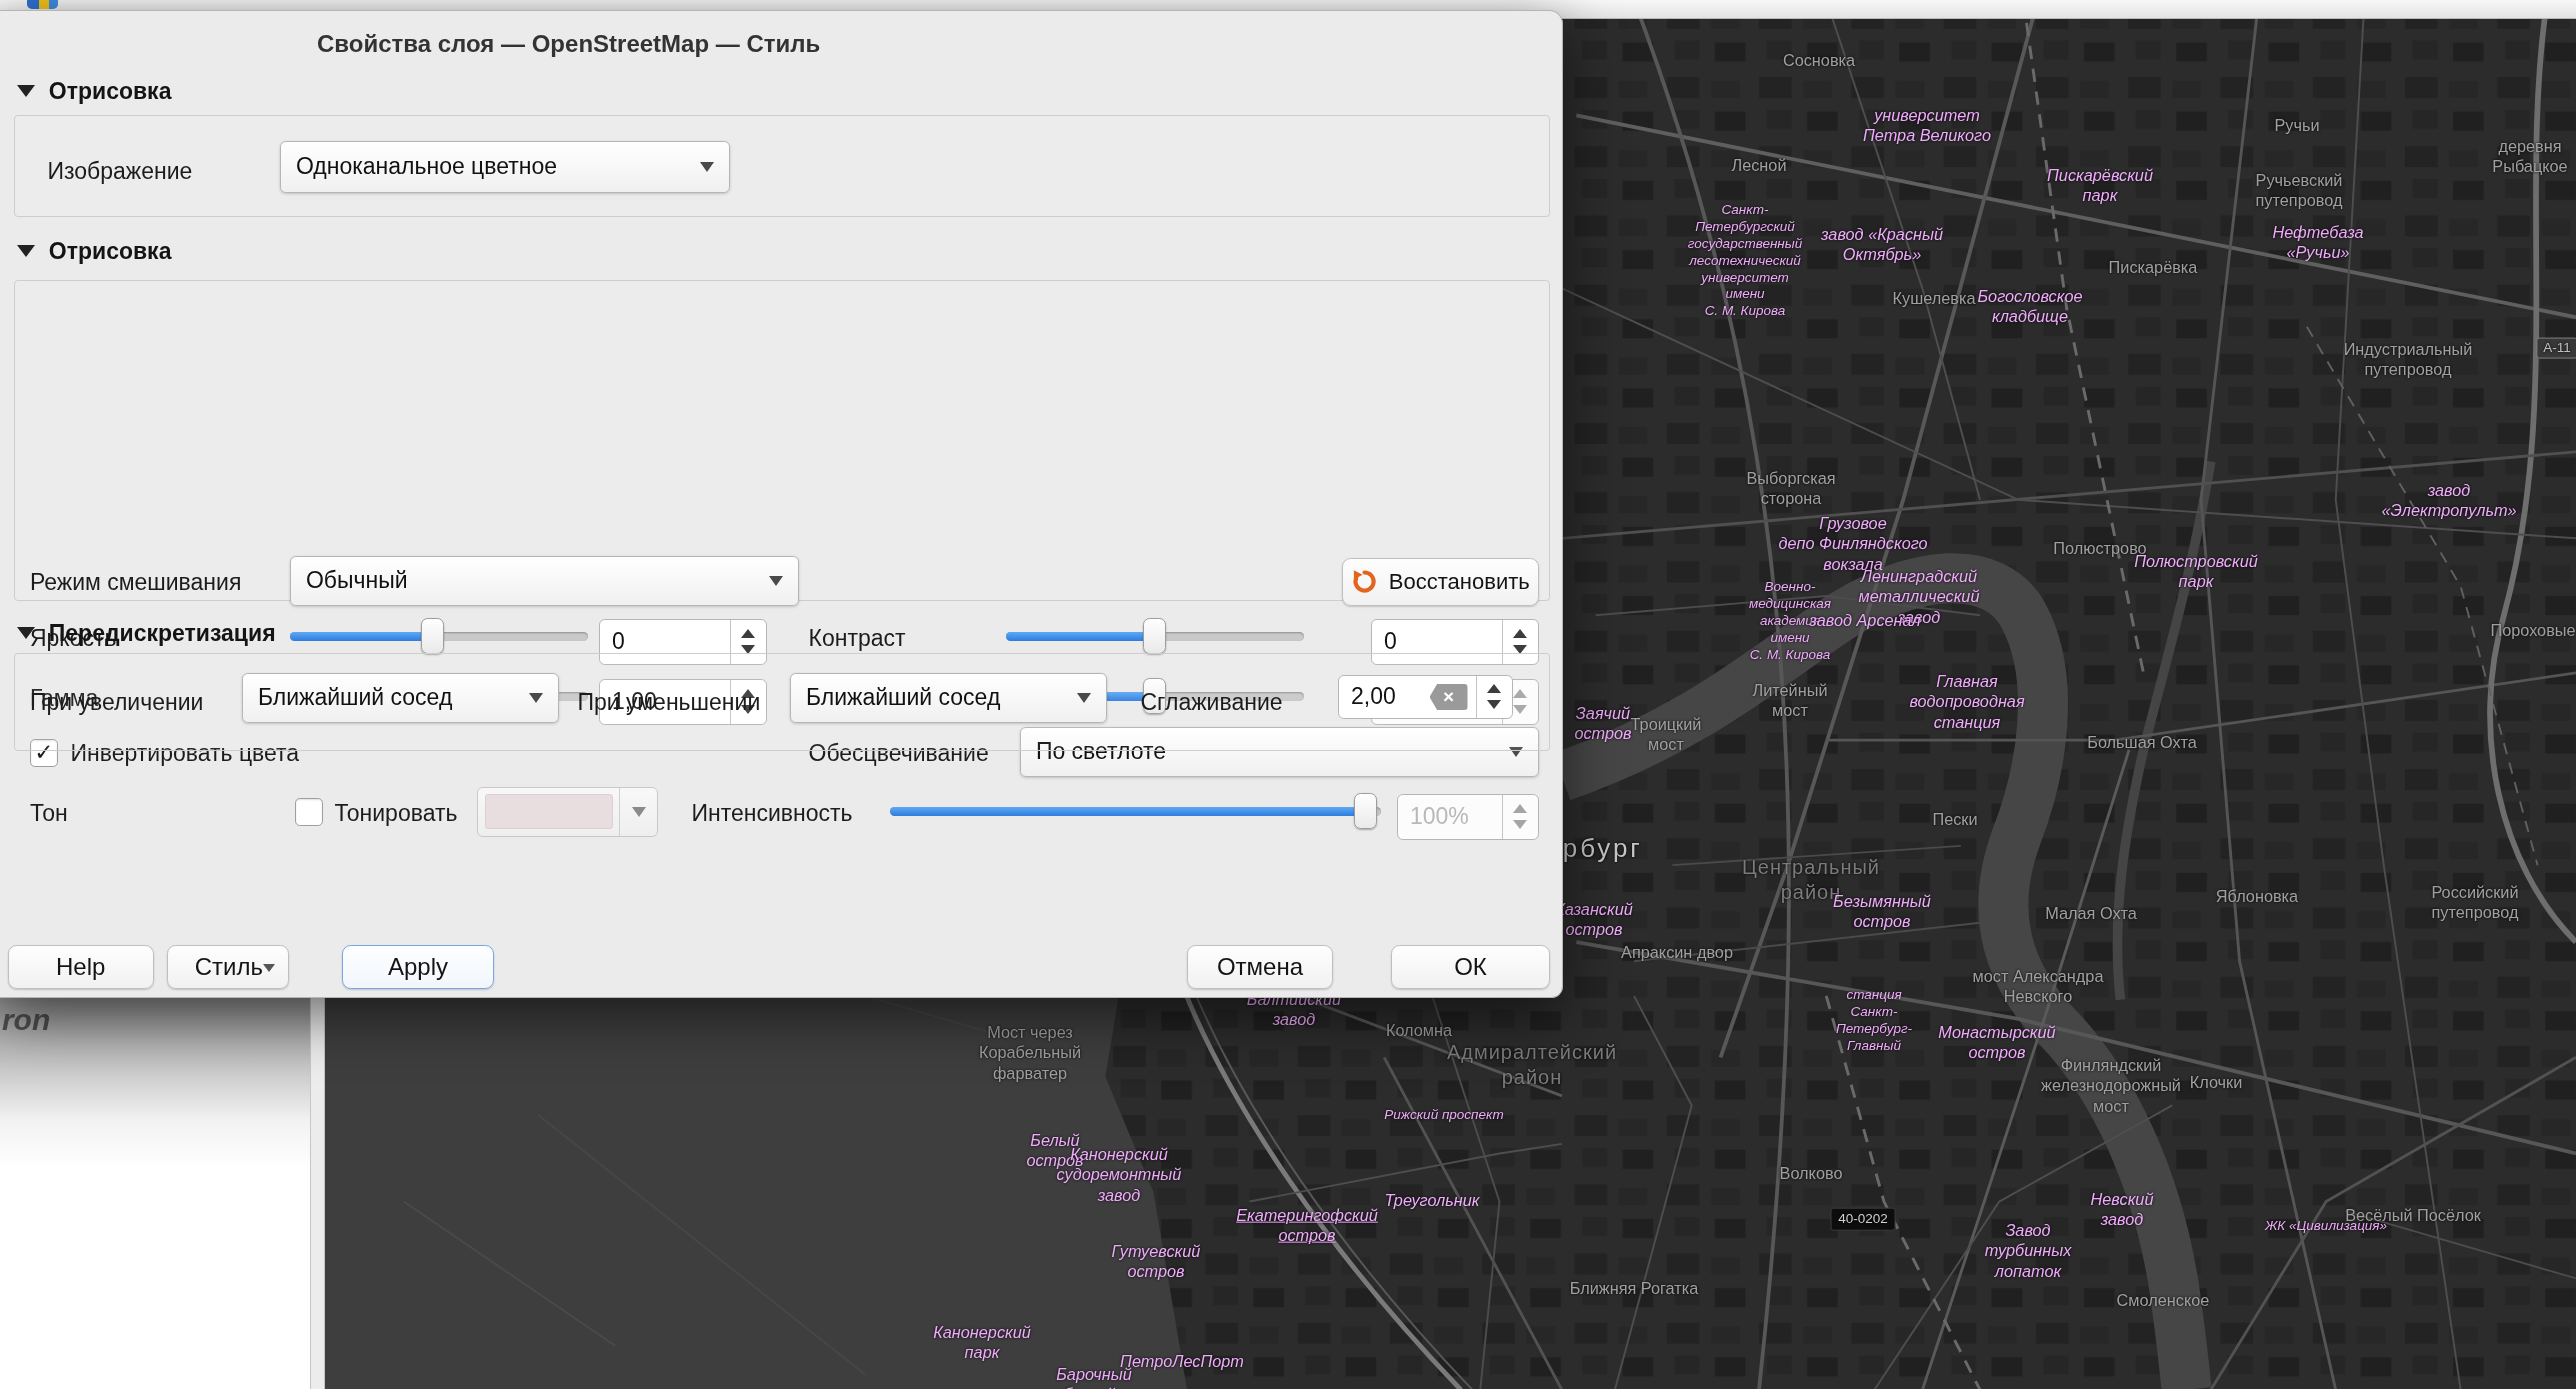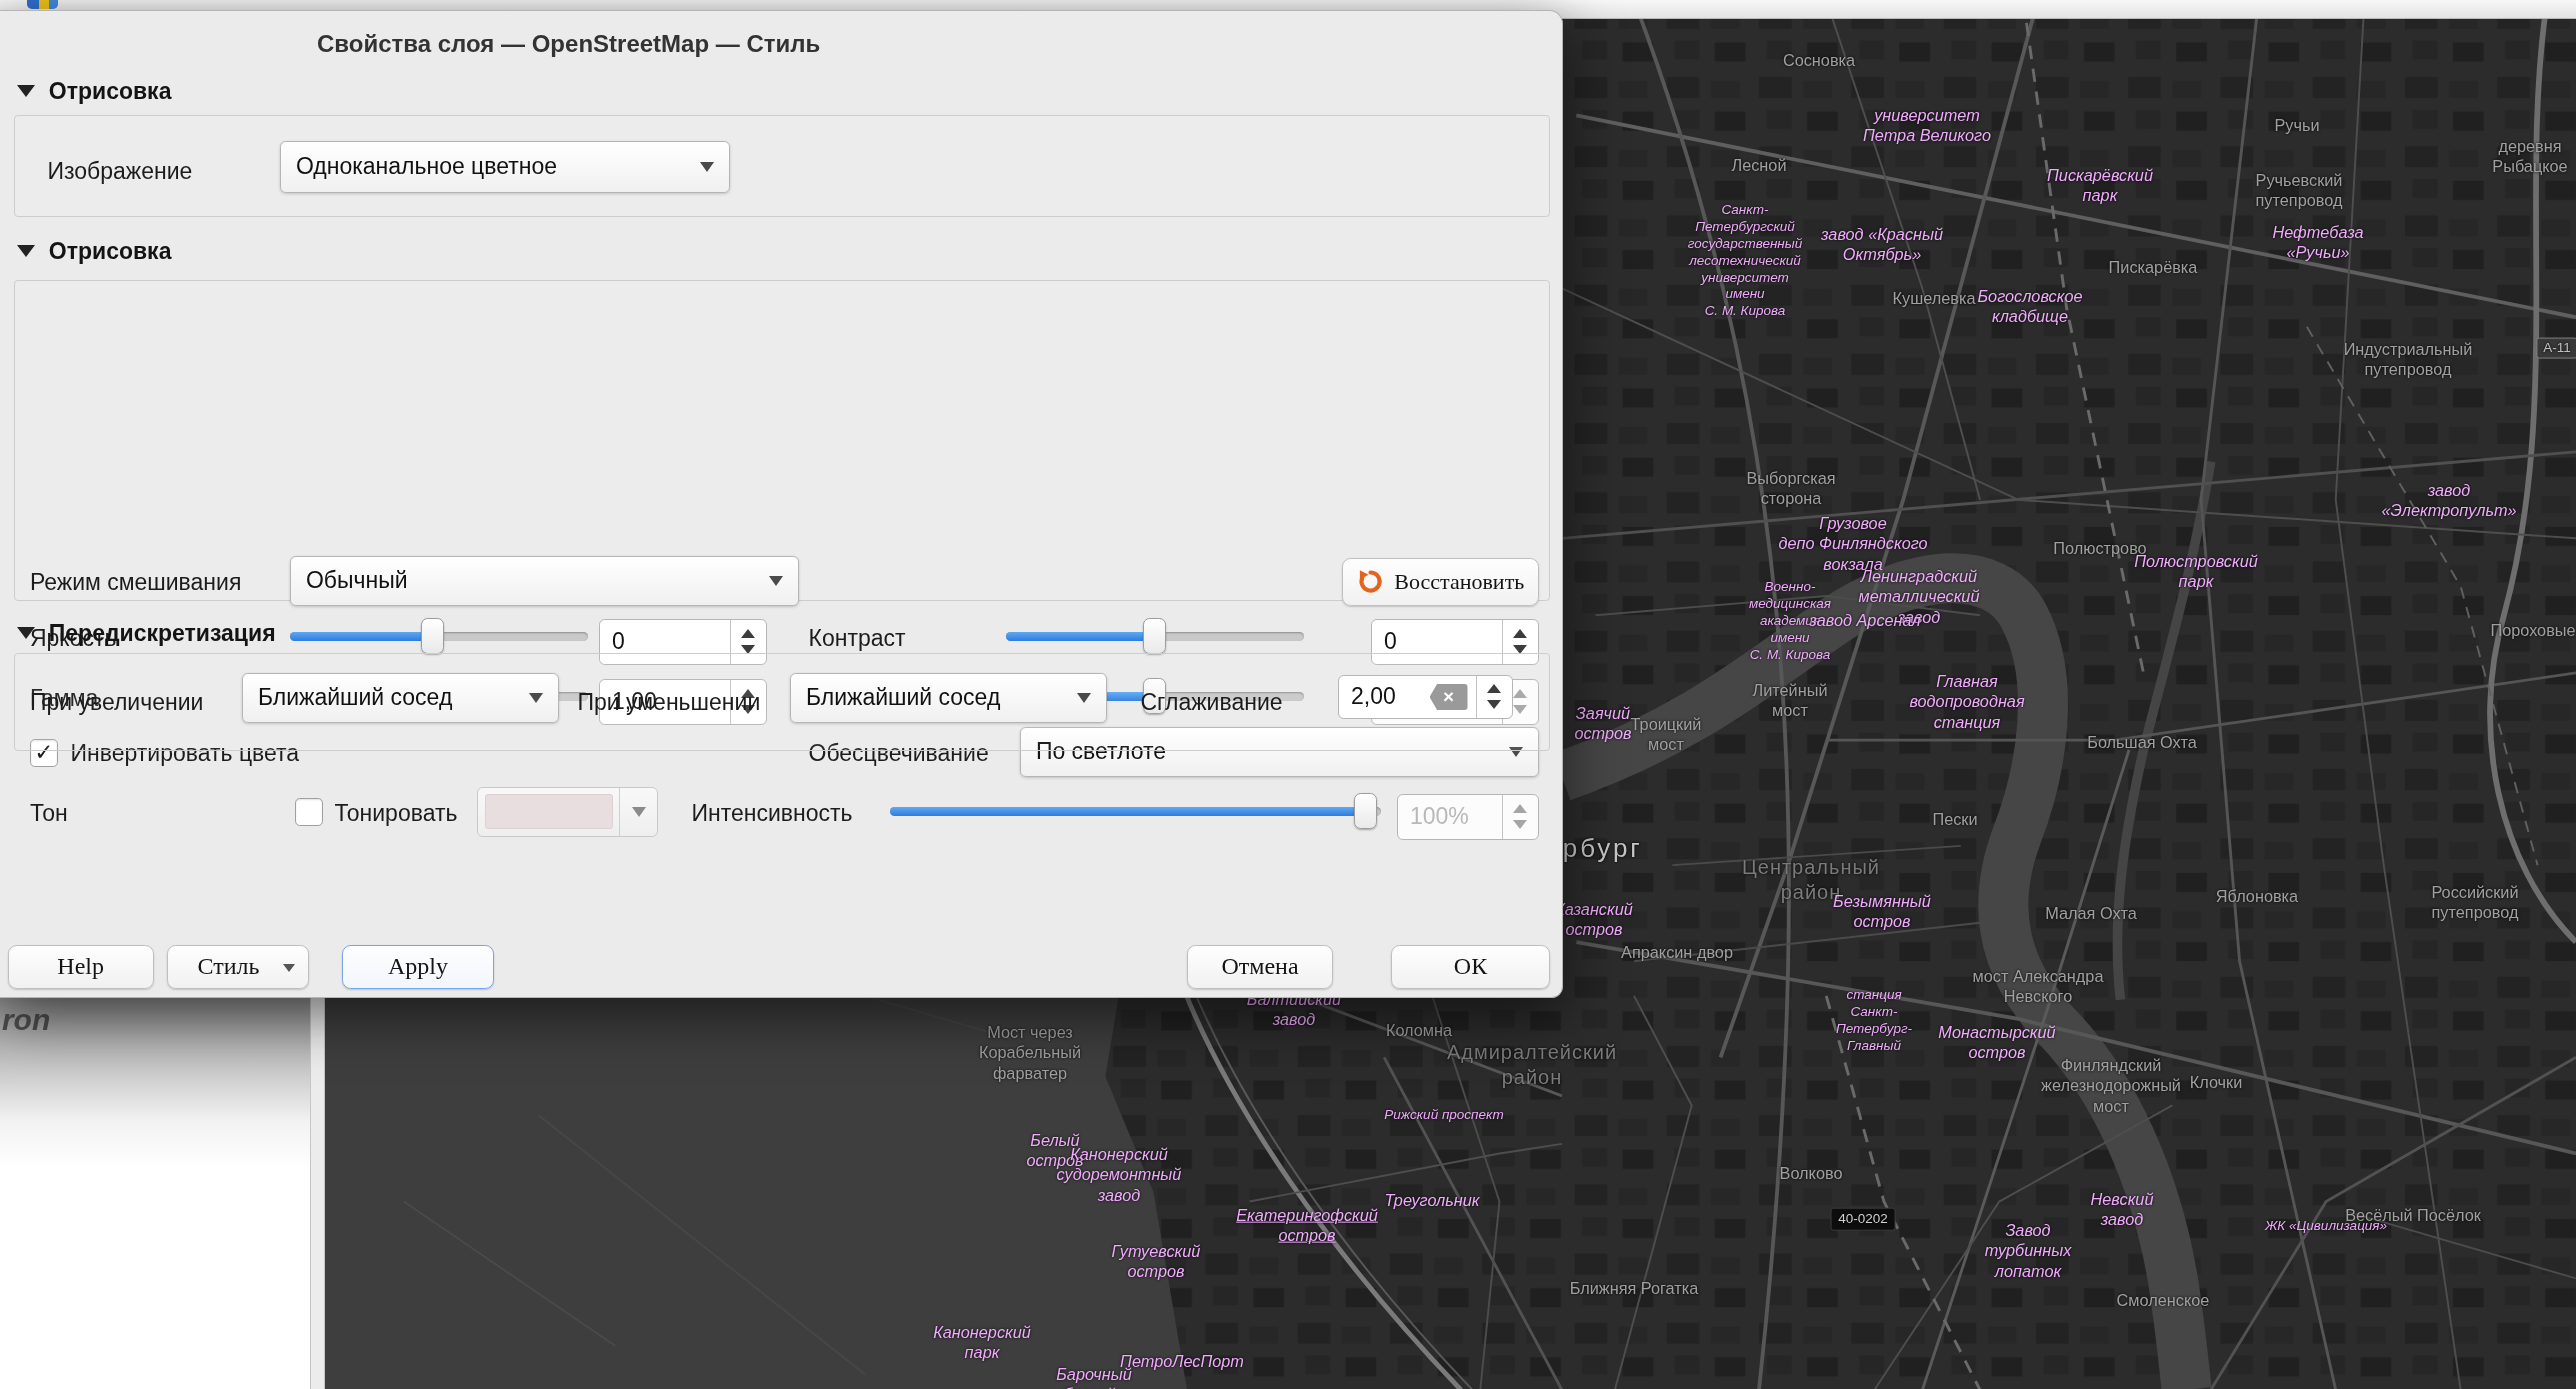--- a/index.html
+++ b/index.html
@@ -24,21 +24,21 @@
   #dlg-title{left:317px;top:19px;font-size:24px;font-weight:bold;color:#333;}
   .sect{position:absolute;display:flex;align-items:center;gap:13.5px;font-size:23px;font-weight:bold;color:#141414;}
   .sect .tri{width:0;height:0;border-left:9.6px solid transparent;border-right:9.6px solid transparent;border-top:12.5px solid #222;}
   .group{position:absolute;left:13.5px;width:1534px;border:1px solid #cdcdcd;border-radius:3.8px;background:rgba(255,255,255,0.06);}
   .lbl{position:absolute;font-size:23px;color:#1c1c1c;white-space:nowrap;}
   .combo{position:absolute;background:linear-gradient(#ffffff,#f0f0f0);border:1px solid #b5b5b5;border-radius:5.8px;
     box-shadow:0 1px 2.9px rgba(0,0,0,.18);display:flex;align-items:center;padding:0 46px 0 15.4px;font-size:23px;color:#111;box-sizing:border-box;}
   .combo .arr{position:absolute;right:14.4px;top:50%;margin-top:-4.8px;width:0;height:0;
     border-left:7.7px solid transparent;border-right:7.7px solid transparent;border-top:10.6px solid #4a4a4a;}
   .btn{position:absolute;background:linear-gradient(#fefefe,#f1f1f1);border:1px solid #bfbfbf;border-radius:8.7px;
-    box-shadow:0 1px 1.9px rgba(0,0,0,.18);display:flex;align-items:center;justify-content:center;font-size:24px;color:#141414;box-sizing:border-box;font-family:Liberation Serif, serif;}
+    box-shadow:0 1px 1.9px rgba(0,0,0,.18);display:flex;align-items:center;justify-content:center;font-size:24px;color:#141414;box-sizing:border-box;}
   .btn.focus{border:1.9px solid #77a5e6;background:linear-gradient(#fdfeff,#f2f6fc);}
   .spin{position:absolute;background:#fff;border:1px solid #b5b5b5;border-radius:5.8px;box-sizing:border-box;
     display:flex;align-items:center;font-size:23px;color:#111;padding-left:12.5px;}
   .spin .arrows{position:absolute;right:0;top:0;bottom:0;width:35px;border-left:1px solid #c4c4c4;
     display:flex;flex-direction:column;align-items:center;justify-content:center;gap:6.7px;}
   .tri-up{width:0;height:0;border-left:7.7px solid transparent;border-right:7.7px solid transparent;border-bottom:9.6px solid #3c3c3c;}
   .tri-dn{width:0;height:0;border-left:7.7px solid transparent;border-right:7.7px solid transparent;border-top:9.6px solid #3c3c3c;}
   .spin.dis{color:#b8b8b8;background:#fcfcfc;}
   .slider{position:absolute;height:38px;}
   .slider .track{position:absolute;left:0;right:0;top:15.4px;height:8.7px;border-radius:4.8px;background:#c9c9c9;box-shadow:inset 0 1px 1.9px rgba(0,0,0,.3);}
@@ -388,21 +388,21 @@
       <span class="arrows">
           <span class="tri-up"></span>
           <span class="tri-dn"></span>
         </span>
     </div>
   </div>
 
   <button class="btn" style="left:7.7px;top:934px;width:146px;height:44px;">
     <span>Help</span>
   </button>
-  <button class="btn" style="left:167px;top:934px;width:142px;height:44px;padding-right:25px;">
+  <button class="btn" style="left:167px;top:934px;width:122px;height:44px;padding-right:25px;justify-content:flex-end;">
     <span>Стиль</span>
     <span style="position:absolute;right:13.5px;top:50%;margin-top:-2.9px;width:0;height:0;border-left:6.7px solid transparent;border-right:6.7px solid transparent;border-top:8.7px solid #555;"></span>
   </button>
   <button class="btn focus" style="left:342px;top:934px;width:152px;height:44px;">
     <span>Apply</span>
   </button>
   <button class="btn" style="left:1187px;top:934px;width:146px;height:44px;">
     <span>Отмена</span>
   </button>
   <button class="btn" style="left:1391px;top:934px;width:159px;height:44px;">

